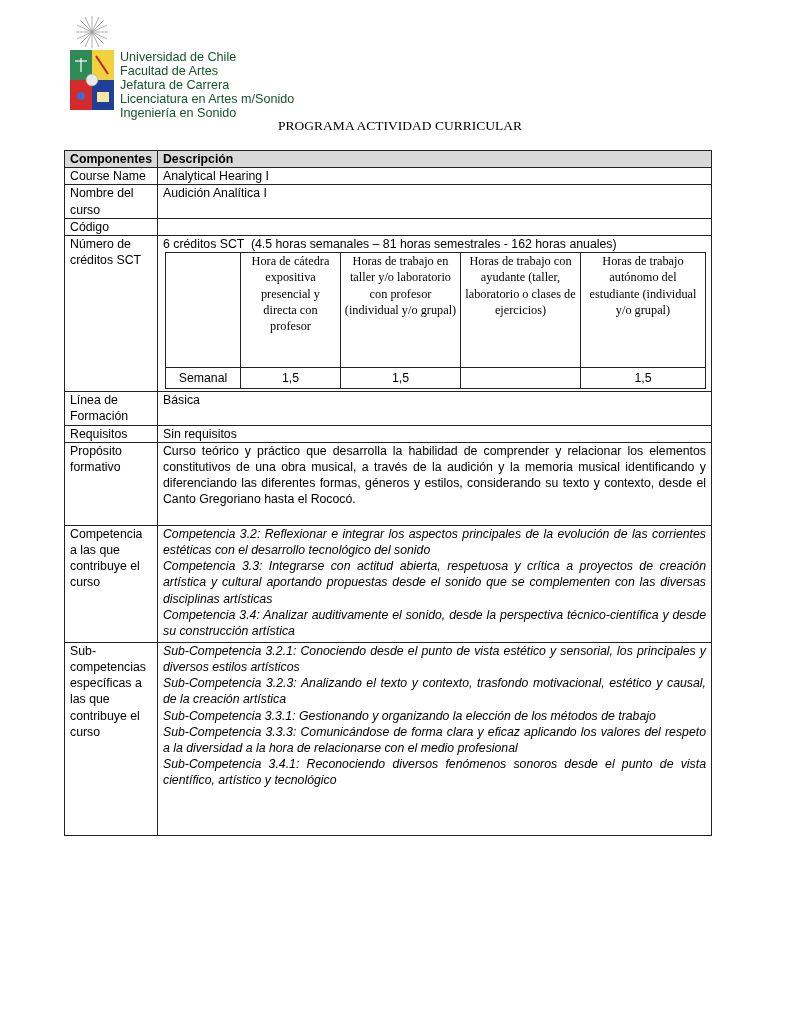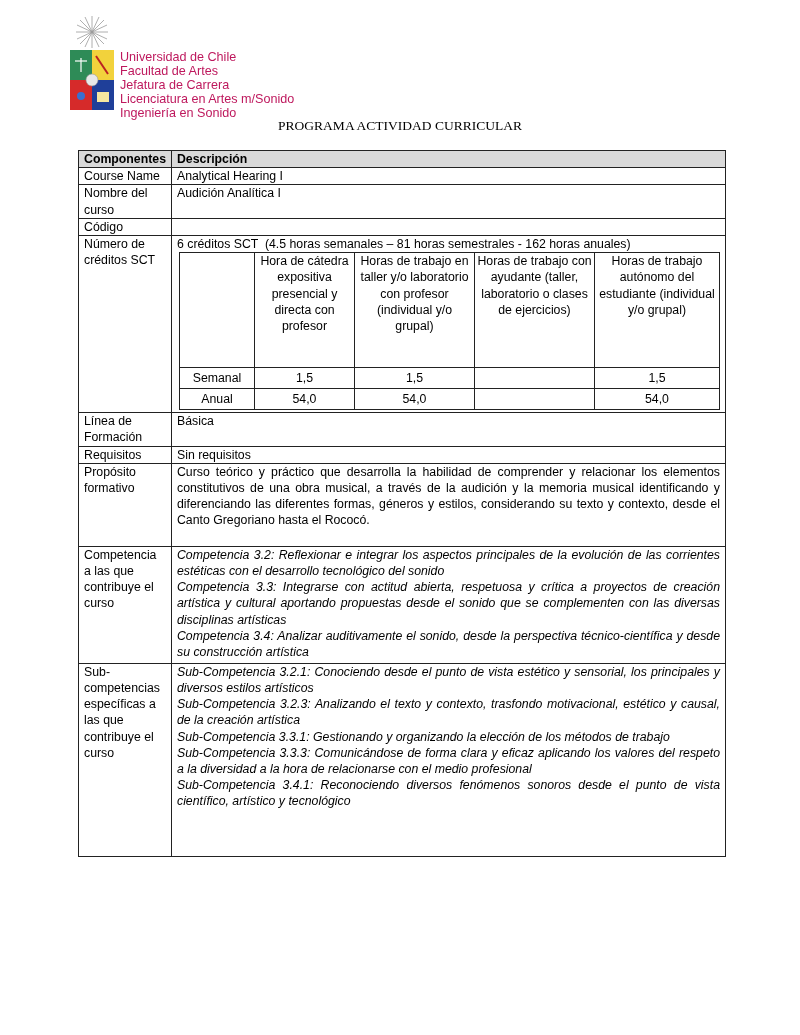--- a/index.html
+++ b/index.html
@@ -1,39 +1,39 @@
 <!DOCTYPE html>
 <html><head>
 <meta charset="utf-8">
 <style>
   html, body { margin: 0; padding: 0; background: #ffffff; }
   body { width: 800px; height: 1035px; position: relative; overflow: hidden;
          font-family: "Liberation Sans", "DejaVu Sans", sans-serif; color: #000; }
 
   .header { position: absolute; left: 68px; top: 14px; width: 260px; height: 100px; }
   .crest { position: absolute; left: 0; top: 0; width: 48px; height: 100px; }
-  .inst-lines { position: absolute; left: 52px; top: 36px; color: #be185d;
+  .inst-lines { position: absolute; left: 52px; top: 36px; color: #14532d;
                 font-size: 12.6px; line-height: 14px; white-space: nowrap; }
   .inst-lines div { height: 14px; }
 
   .doc-title { position: absolute; left: 0; width: 800px; top: 118px; text-align: center;
                font-family: "Liberation Serif", "DejaVu Serif", serif; font-weight: normal; font-size: 13.5px; }
 
-  table.main { position: absolute; left: 78px; top: 150px; width: 602px; border-collapse: collapse;
+  table.main { position: absolute; left: 64px; top: 150px; width: 602px; border-collapse: collapse;
                font-size: 12.3px; line-height: 16.2px; }
   table.main > tbody > tr > td { border: 1px solid #222; padding: 0 5px; vertical-align: top; }
   table.main td.lbl { width: 124px; }
   table.main tr.head td { background: #d9d9d9; font-weight: bold; }
   .just { text-align: justify; }
   .it { font-style: italic; }
 
   table.credits { border-collapse: collapse; margin: 0 0 2px 2px; width: 541px; font-size: 12.3px; line-height: 16.2px; }
   table.credits td { border: 1px solid #222; text-align: center; vertical-align: top; padding: 0 2px; }
   table.credits td.rowh { width: 70px; }
-  table.credits tr.hdr td { height: 114px; }
+  table.credits tr.hdr td { height: 114px; font-family: Liberation Serif, serif; }
   table.credits tr.val td { height: 20px; vertical-align: middle; }
 </style>
 </head>
 <body>
 
 <div class="header">
   <svg class="crest" viewBox="0 0 48 100">
     <g stroke="#9a9a9a" stroke-width="0.8">
       <line x1="24" y1="2" x2="24" y2="34"></line>
         <line x1="8" y1="18" x2="40" y2="18"></line>
@@ -97,27 +97,20 @@
             <td style="width:115px">Horas de trabajo con ayudante (taller, laboratorio o clases de ejercicios)</td>
             <td>Horas de trabajo autónomo del estudiante (individual y/o grupal)</td>
           </tr>
           <tr class="val">
             <td>Semanal</td>
             <td>1,5</td>
             <td>1,5</td>
             <td></td>
             <td>1,5</td>
           </tr>
-          <tr class="val">
-            <td>Anual</td>
-            <td>54,0</td>
-            <td>54,0</td>
-            <td></td>
-            <td>54,0</td>
-          </tr>
         </tbody>
           </table>
       </td>
     </tr>
     <tr>
       <td class="lbl">Línea de Formación</td>
       <td>Básica</td>
     </tr>
     <tr>
       <td class="lbl">Requisitos</td>

